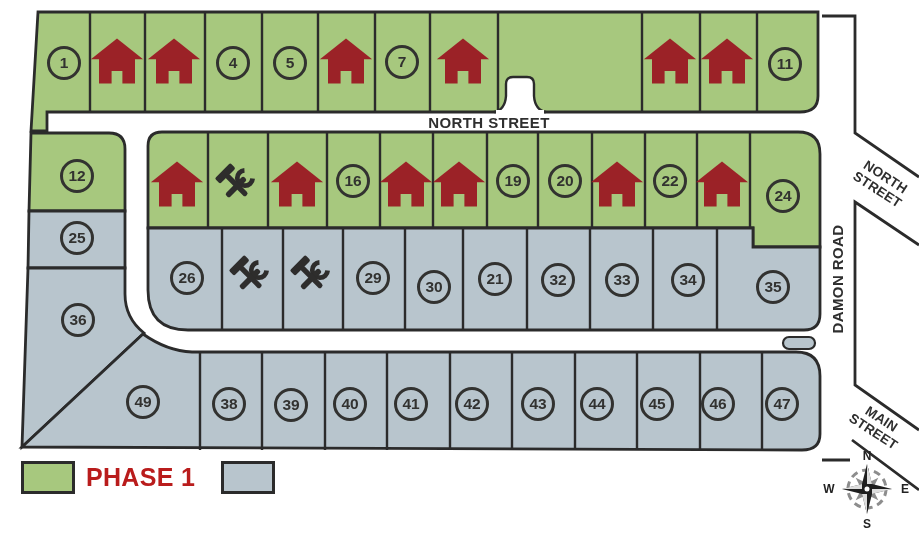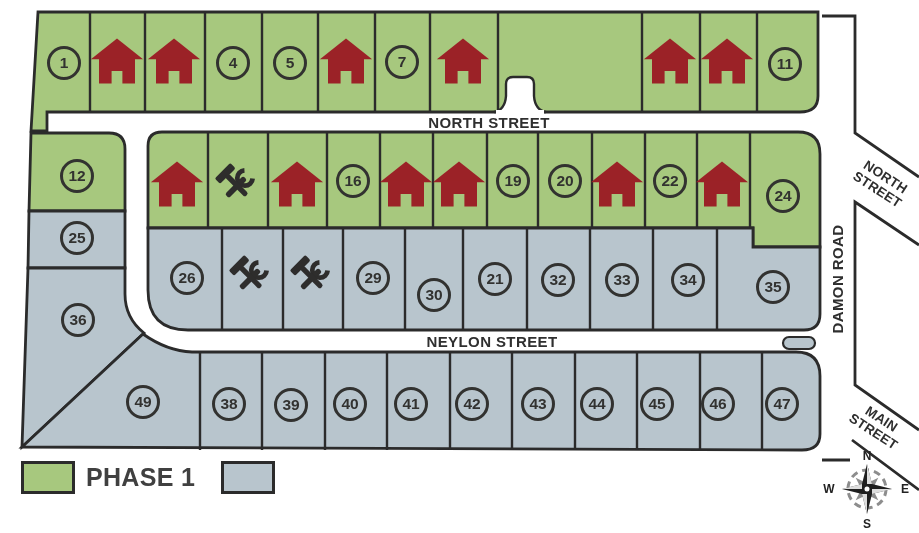--- a/index.html
+++ b/index.html
@@ -14,21 +14,21 @@
   .street-label{position:absolute;font-weight:bold;color:#2f2f2f;font-size:15px;letter-spacing:.4px;
                 transform:translate(-50%,-50%);white-space:nowrap;}
   .street-label.rot90{transform:translate(-50%,-50%) rotate(-90deg);}
   .street-label.diag{transform:translate(-50%,-50%) rotate(33deg);white-space:normal;width:76px;
                      text-align:center;font-size:13.5px;line-height:1.1;letter-spacing:.2px;}
   .legend{position:absolute;left:21px;top:461px;display:flex;align-items:center;gap:26px;}
   .legend-item{display:flex;align-items:center;gap:11px;}
   .swatch{width:54px;height:33px;border:3px solid #2b2b2b;box-sizing:border-box;}
   .swatch.p1{background:#a7c87e;}
   .swatch.p2{background:#b8c5cd;}
-  .legend-label{font-size:25px;font-weight:bold;color:#404040;letter-spacing:.3px;}
+  .legend-label{font-size:25px;font-weight:bold;color:#b91c1c;letter-spacing:.3px;}
   .compass-letter{position:absolute;font-size:12px;font-weight:bold;color:#222;
                   transform:translate(-50%,-50%);}
 </style>
 </head>
 <body>
 
 <div class="stage">
 
   <svg class="defs">
     <defs>
@@ -133,41 +133,40 @@
   <div class="lot-num" style="left:768px;top:47px">11</div>
   <div class="lot-num" style="left:60px;top:159px">12</div>
   <div class="lot-num" style="left:336px;top:164px">16</div>
   <div class="lot-num" style="left:496px;top:164px">19</div>
   <div class="lot-num" style="left:548px;top:164px">20</div>
   <div class="lot-num" style="left:653px;top:164px">22</div>
   <div class="lot-num" style="left:766px;top:179px">24</div>
   <div class="lot-num" style="left:60px;top:221px">25</div>
   <div class="lot-num" style="left:170px;top:261px">26</div>
   <div class="lot-num" style="left:356px;top:261px">29</div>
-  <div class="lot-num" style="left:417px;top:278px">30</div>
+  <div class="lot-num" style="left:417px;top:270px">30</div>
   <div class="lot-num" style="left:478px;top:262px">21</div>
   <div class="lot-num" style="left:541px;top:263px">32</div>
   <div class="lot-num" style="left:605px;top:263px">33</div>
   <div class="lot-num" style="left:671px;top:263px">34</div>
   <div class="lot-num" style="left:756px;top:270px">35</div>
   <div class="lot-num" style="left:61px;top:303px">36</div>
   <div class="lot-num" style="left:126px;top:385px">49</div>
   <div class="lot-num" style="left:212px;top:387px">38</div>
   <div class="lot-num" style="left:274px;top:388px">39</div>
   <div class="lot-num" style="left:333px;top:387px">40</div>
   <div class="lot-num" style="left:394px;top:387px">41</div>
   <div class="lot-num" style="left:455px;top:387px">42</div>
   <div class="lot-num" style="left:521px;top:387px">43</div>
   <div class="lot-num" style="left:580px;top:387px">44</div>
   <div class="lot-num" style="left:640px;top:387px">45</div>
   <div class="lot-num" style="left:701px;top:387px">46</div>
   <div class="lot-num" style="left:765px;top:387px">47</div>
 
   <div class="street-label" style="left:489px;top:122px">NORTH STREET</div>
-  <div class="street-label" style="left:492px;top:341px">NEYLON STREET</div>
   <div class="street-label rot90" style="left:837px;top:279px">DAMON ROAD</div>
   <div class="street-label diag" style="left:881px;top:184px">NORTH STREET</div>
   <div class="street-label diag" style="left:877px;top:426px">MAIN STREET</div>
 
   <div class="legend">
     <div class="legend-item">
       <div class="swatch p1"></div>
       <div class="legend-label">PHASE 1</div>
     </div>
     <div class="legend-item">

